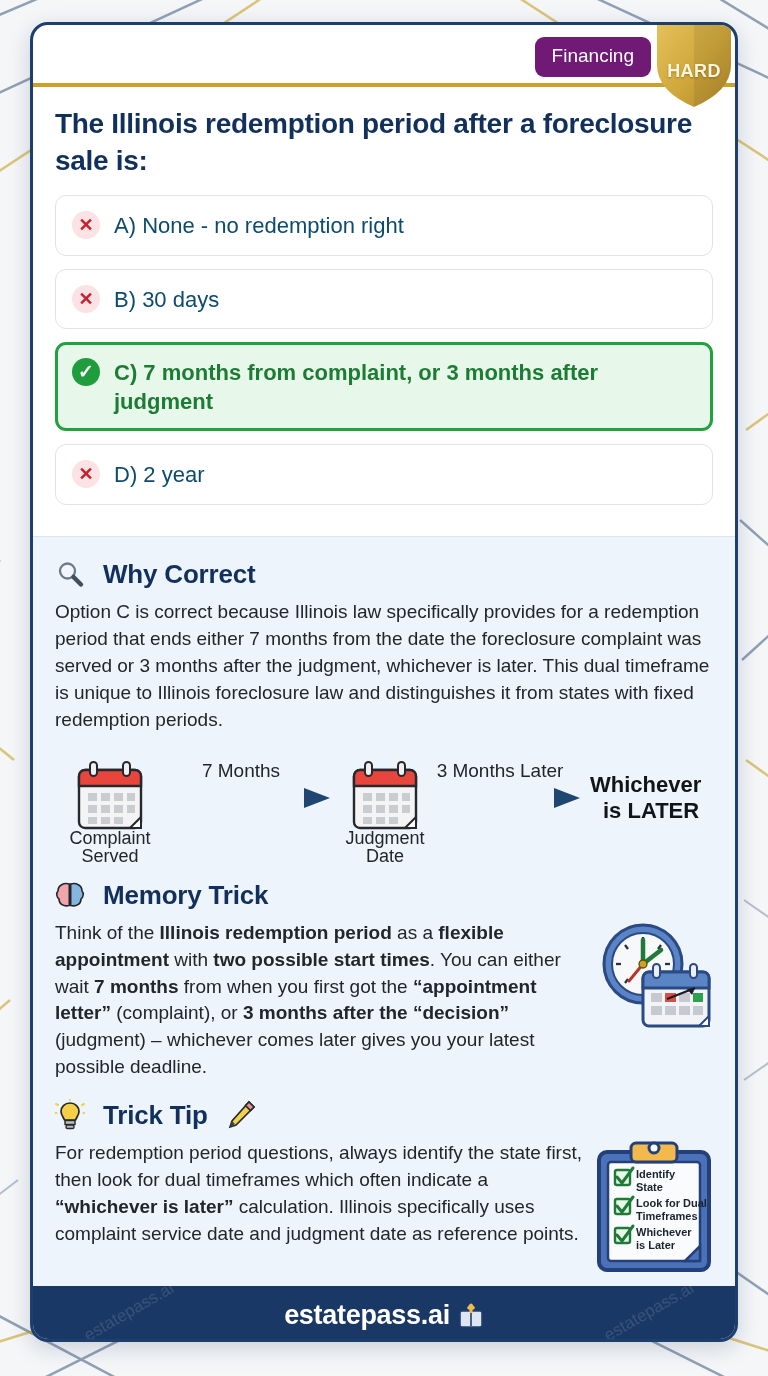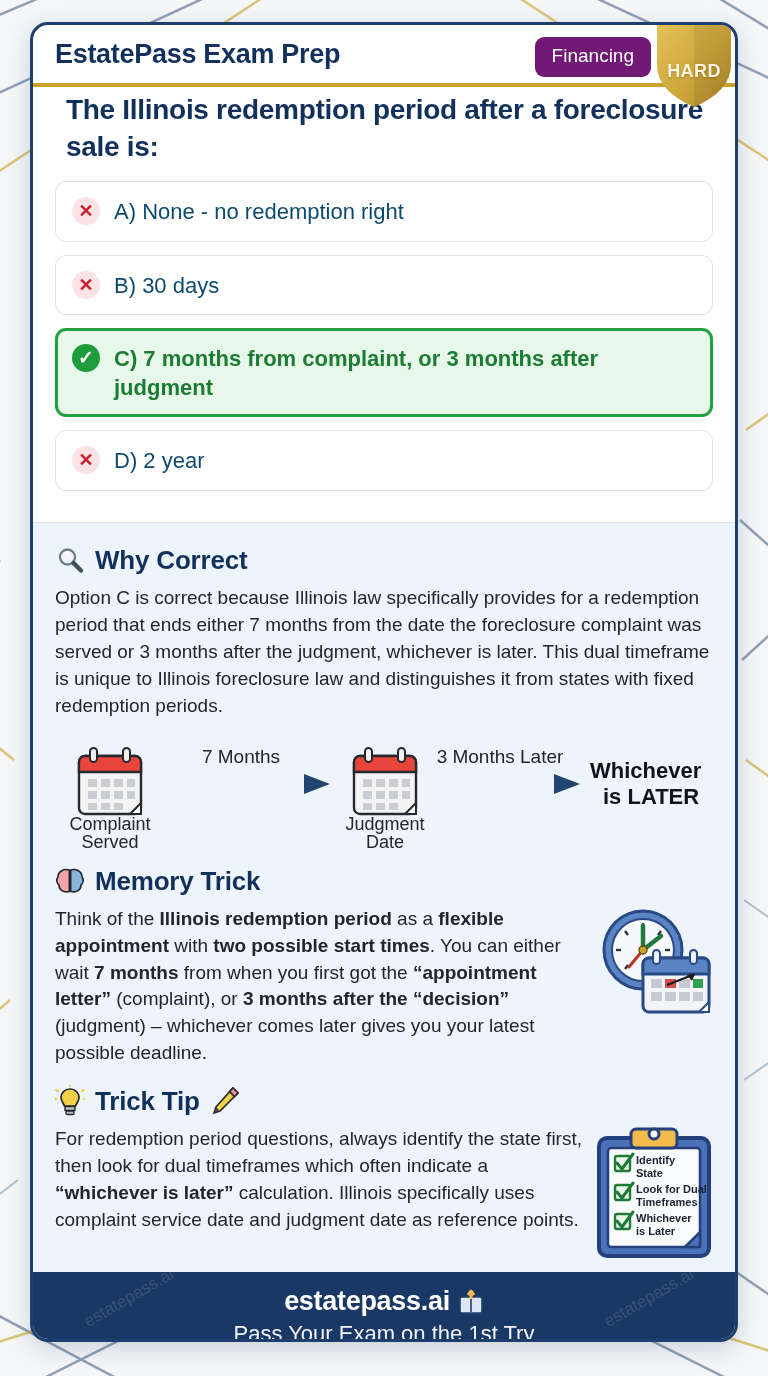--- a/index.html
+++ b/index.html
@@ -83,21 +83,21 @@
     text-align: center;
     font-size: 18px;
     font-weight: bold;
     color: #fdf6de;
     z-index: 7;
     letter-spacing: .4px;
     text-shadow: 0 1px 2px rgba(90,60,0,.45);
   }
 
   
-  .question-area { padding: 4px 22px 6px; flex: 0 0 auto; margin-left: 11px; }
+  .question-area { padding: 18px 22px 6px; flex: 0 0 auto; }
   .question {
     font-size: 28px;
     line-height: 1.33;
     font-weight: bold;
     color: #12305c;
     letter-spacing: -.3px;
   }
 
   
   .options { padding: 10px 22px 18px; flex: 0 0 auto; }
@@ -134,21 +134,21 @@
   .explain {
     flex: 1 1 auto;
     background: #eef4fb;
     border-top: 1px solid #dde6f0;
     padding: 22px 22px 14px;
     position: relative;
   }
   .sec-head {
     display: flex;
     align-items: center;
-    gap: 10px;
+    gap: 18px;
     margin-bottom: 9px;
   }
   .sec-title {
     font-size: 26px;
     font-weight: bold;
     color: #12305c;
     letter-spacing: -.2px;
   }
   .body-text {
     font-size: 19px;
@@ -232,21 +232,20 @@
   <g stroke="#3d5a80" stroke-width="2" opacity="0.35" fill="none">
     <path d="M 744 900 L 830 960"></path>
     <path d="M 744 1080 L 830 1020"></path>
     <path d="M 18 1180 L -60 1240"></path>
   </g>
 </svg>
 
 <div class="card">
 
   <div class="header">
-    <div class="brand-title">EstatePass Exam Prep</div>
     <div class="topic-chip">Financing</div>
 
     <svg class="shield" viewBox="0 0 90 108">
       <defs>
         <linearGradient id="gshield" x1="0" y1="0" x2="1" y2="1">
           <stop offset="0%" stop-color="#e6c35c"></stop>
           <stop offset="55%" stop-color="#cfa73c"></stop>
           <stop offset="100%" stop-color="#b1872a"></stop>
         </linearGradient>
       </defs>

